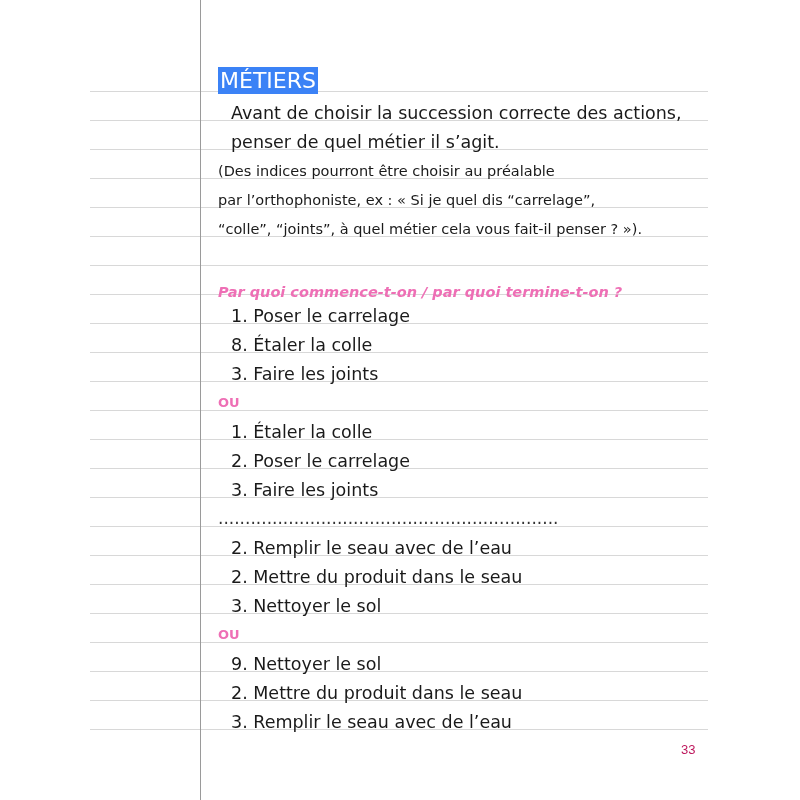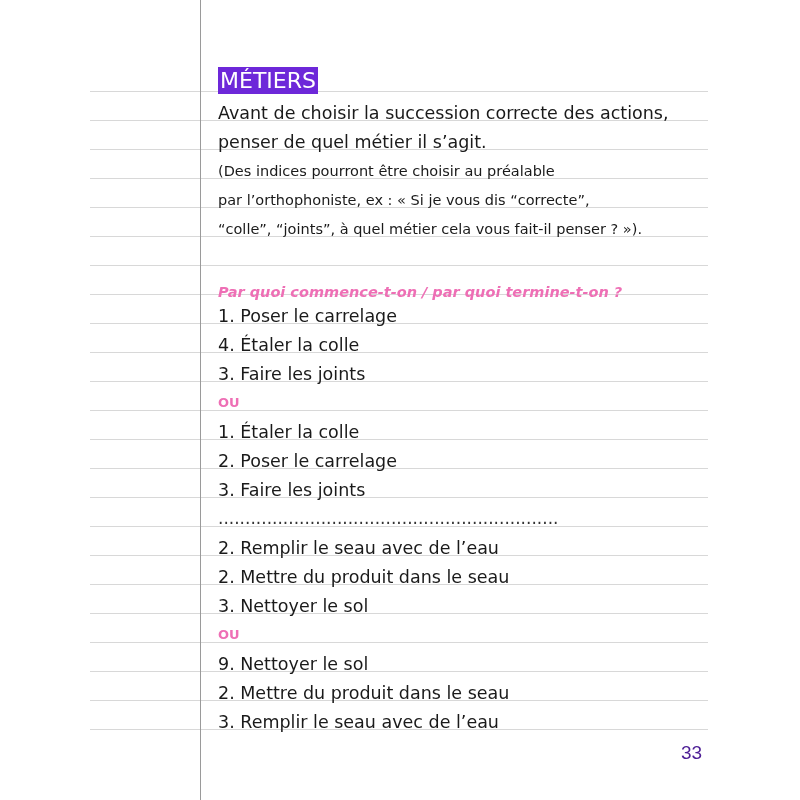--- a/index.html
+++ b/index.html
@@ -13,31 +13,31 @@
   }
   .margin-line {
     position: absolute; left: 200px; top: 0; width: 0; height: 800px;
     border-left: 1.5px solid #9a9a9a;
   }
   .content { position: absolute; left: 218px; top: 0; width: 500px; }
   .line {
     position: absolute; left: 0; white-space: nowrap;
   }
   .title {
-    background: #6d28d9; color: #ffffff; font-size: 22px; padding: 0 2px;
+    background: #3b82f6; color: #ffffff; font-size: 22px; padding: 0 2px;
     line-height: 27px; top: 67px;
   }
-  .body-lg { font-size: 17.5px; line-height: 22px; }
+  .body-lg { font-size: 17.5px; line-height: 22px; margin-left: 13px; }
   .body-sm { font-size: 14.5px; line-height: 20px; }
   .subtitle { font-size: 14.5px; font-weight: bold; font-style: italic; color: #ee6fb5; line-height: 20px; }
   .ou { font-size: 13px; font-weight: bold; color: #ee6fb5; line-height: 18px; }
   .dots { font-size: 17px; letter-spacing: 0px; line-height: 20px; color: #333; }
   .page-num {
     position: absolute; left: 681px; top: 742px; font-family: "Liberation Sans", sans-serif;
-    font-size: 19px; color: #4c1d95;
+    font-size: 13px; color: #be185d;
   }
 </style>
 </head>
 <body>
 
 <div>
   <div class="rule" style="top:91px"></div>
   <div class="rule" style="top:120px"></div>
   <div class="rule" style="top:149px"></div>
   <div class="rule" style="top:178px"></div>
@@ -64,27 +64,27 @@
 
 <div class="margin-line"></div>
 
 <div class="content">
   <span class="line title">MÉTIERS</span>
 
   <div class="line body-lg" style="top:102px">Avant de choisir la succession correcte des actions,</div>
   <div class="line body-lg" style="top:131px">penser de quel métier il s’agit.</div>
 
   <div class="line body-sm" style="top:161px">(Des indices pourront être choisir au préalable</div>
-  <div class="line body-sm" style="top:190px">par l’orthophoniste, ex : « Si je vous dis “correcte”,</div>
+  <div class="line body-sm" style="top:190px">par l’orthophoniste, ex : « Si je quel dis “carrelage”,</div>
   <div class="line body-sm" style="top:219px">“colle”, “joints”, à quel métier cela vous fait-il penser ? »).</div>
 
   <div class="line subtitle" style="top:282px">Par quoi commence-t-on / par quoi termine-t-on ?</div>
 
   <div class="line body-lg" style="top:305px">1. Poser le carrelage</div>
-  <div class="line body-lg" style="top:334px">4. Étaler la colle</div>
+  <div class="line body-lg" style="top:334px">8. Étaler la colle</div>
   <div class="line body-lg" style="top:363px">3. Faire les joints</div>
 
   <div class="line ou" style="top:394px">OU</div>
 
   <div class="line body-lg" style="top:421px">1. Étaler la colle</div>
   <div class="line body-lg" style="top:450px">2. Poser le carrelage</div>
   <div class="line body-lg" style="top:479px">3. Faire les joints</div>
 
   <div class="line dots" style="top:508px">...............................................................</div>
 

